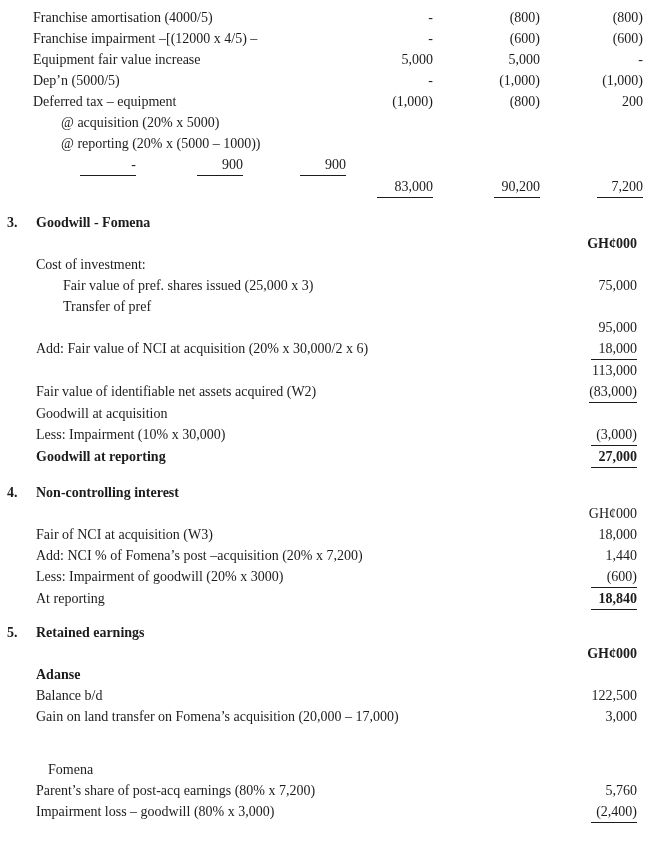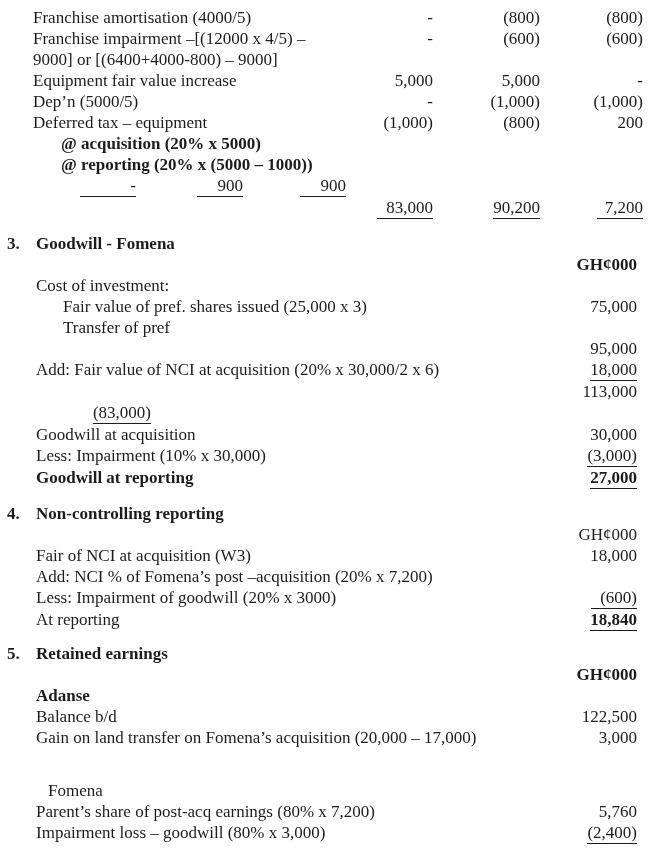--- a/index.html
+++ b/index.html
@@ -1,25 +1,25 @@
 <!DOCTYPE html>
 <html><head>
 <meta charset="utf-8">
 <style>
   * { margin:0; padding:0; box-sizing:border-box; }
   body { background:#ffffff; }
   .page {
     width:650px; height:856px; background:#ffffff; color:#1c1c1c;
-    font-family:"Liberation Serif", serif; font-size:17px;
+    font-family:"Liberation Serif", serif; font-size:14px;
     padding-top:7px; overflow:hidden; position:relative;
   }
   
   .wrow { display:flex; align-items:baseline; line-height:21px; padding:0 7px 0 33px; }
   .wdesc { flex:0 0 297px; white-space:nowrap; overflow:visible; }
-  .wdesc.ind { padding-left:28px;font-weight:bold; }
+  .wdesc.ind { padding-left:28px; }
   .wc1 { flex:0 0 103px; text-align:right; white-space:nowrap; }
   .wc2 { flex:0 0 107px; text-align:right; white-space:nowrap; }
   .wc3 { flex:0 0 103px; text-align:right; white-space:nowrap; }
   .mt11 { }
   
   .sec3 { margin-top:14px; }
   .sec4 { margin-top:14px; }
   .sec5 { margin-top:12px; }
   .sec-head { display:flex; line-height:21px; padding-left:7px; font-weight:bold; }
   .sec-num { flex:0 0 29px; }
@@ -45,26 +45,20 @@
       <div class="wc1">-</div>
       <div class="wc2">(800)</div>
       <div class="wc3">(800)</div>
     </div>
     <div class="wrow">
       <div class="wdesc">Franchise impairment –[(12000 x 4/5) –</div>
       <div class="wc1">-</div>
       <div class="wc2">(600)</div>
       <div class="wc3">(600)</div>
     </div>
-    <div class="wrow">
-      <div class="wdesc">9000] or [(6400+4000-800) – 9000]</div>
-      <div class="wc1"></div>
-      <div class="wc2"></div>
-      <div class="wc3"></div>
-    </div>
     <div class="wrow mt11">
       <div class="wdesc">Equipment fair value increase</div>
       <div class="wc1">5,000</div>
       <div class="wc2">5,000</div>
       <div class="wc3">-</div>
     </div>
     <div class="wrow">
       <div class="wdesc">Dep’n (5000/5)</div>
       <div class="wc1">-</div>
       <div class="wc2">(1,000)</div>
@@ -127,51 +121,52 @@
     </div>
     <div class="srow">
       <div class="slabel">Add: Fair value of NCI at acquisition (20% x 30,000/2 x 6)</div>
       <div class="samt"><span class="ul">18,000</span></div>
     </div>
     <div class="srow">
       <div class="slabel"></div>
       <div class="samt">113,000</div>
     </div>
     <div class="srow">
+      <div class="slabel">Fair value of identifiable net assets acquired (W2)</div>
       <div class="samt"><span class="ul">(83,000)</span></div>
     </div>
     <div class="srow">
       <div class="slabel">Goodwill at acquisition</div>
-      <div class="samt">30,000</div>
     </div>
     <div class="srow">
       <div class="slabel">Less: Impairment (10% x 30,000)</div>
       <div class="samt"><span class="ul">(3,000)</span></div>
     </div>
     <div class="srow b">
       <div class="slabel">Goodwill at reporting</div>
       <div class="samt"><span class="ul">27,000</span></div>
     </div>
   </div>
 
   <div class="sec4">
     <div class="sec-head">
       <div class="sec-num">4.</div>
-      <div>Non-controlling reporting</div>
+      <div>Non-controlling interest</div>
     </div>
     <div class="srow">
       <div class="slabel"></div>
       <div class="samt">GH¢000</div>
     </div>
     <div class="srow">
       <div class="slabel">Fair of NCI at acquisition (W3)</div>
       <div class="samt">18,000</div>
     </div>
     <div class="srow">
       <div class="slabel">Add: NCI % of Fomena’s post –acquisition (20% x 7,200)</div>
+      <div class="samt">1,440</div>
     </div>
     <div class="srow">
       <div class="slabel">Less: Impairment of goodwill (20% x 3000)</div>
       <div class="samt"><span class="ul">(600)</span></div>
     </div>
     <div class="srow">
       <div class="slabel">At reporting</div>
       <div class="samt b"><span class="ul">18,840</span></div>
     </div>
   </div>

